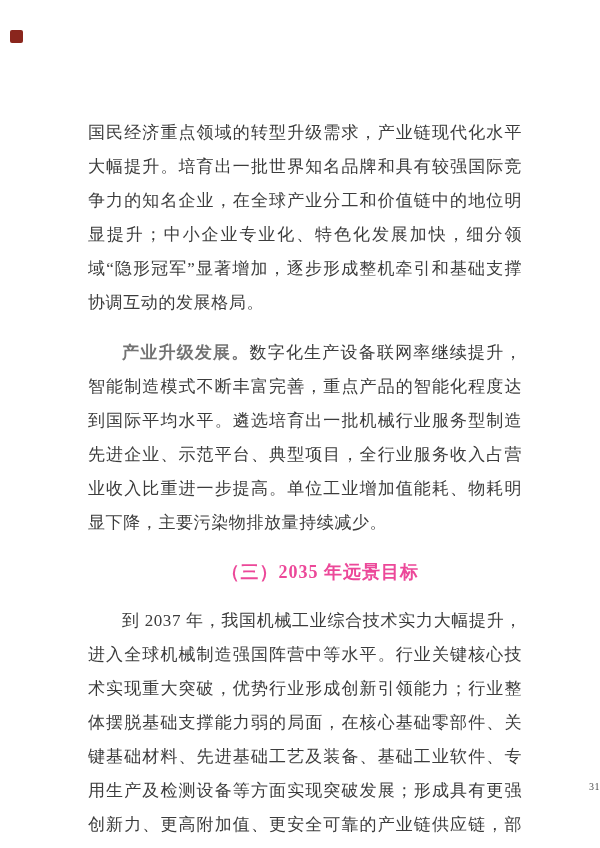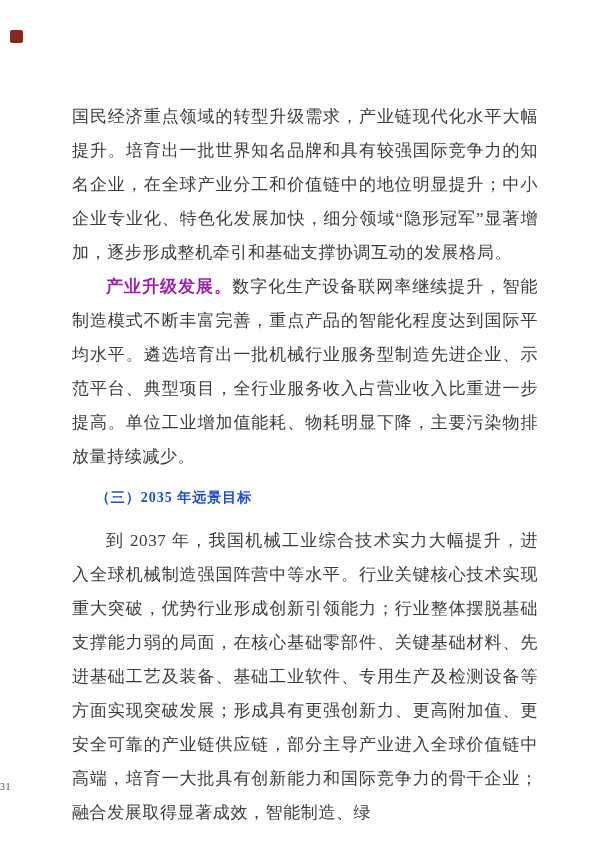--- a/index.html
+++ b/index.html
@@ -33,47 +33,47 @@
     left: 72px;
     top: 100px;
     width: 466px;
     color: #3c3c3c;
     font-size: 17px;
     line-height: 34px;
     letter-spacing: 0.6px;
     text-align: justify;
   }
   p.para {
-    margin: 0;
+    margin: 16px;
     padding: 0;
   }
   p.indent {
     text-indent: 2em;
   }
   .lead {
     font-weight: bold;
-    color: #a21caf;
+    color: #737373;
   }
   h3.heading {
     margin: 8px 0 10px 0;
     padding: 0;
     text-indent: 1.7em;
-    font-size: 14px;
+    font-size: 18px;
     line-height: 32px;
     font-weight: bold;
     letter-spacing: 1px;
-    color: #1d4ed8;
-    text-align: left;
+    color: #ec4899;
+    text-align: center;
   }
   .page-number {
     position: absolute;
     top: 781px;
     left: 0;
     width: 100%;
-    text-align: left;
+    text-align: right;
     font-size: 10px;
     color: #4a4a4a;
     letter-spacing: 0.5px;
   }
 </style>
 </head>
 <body>
 
 <div class="page">
 

